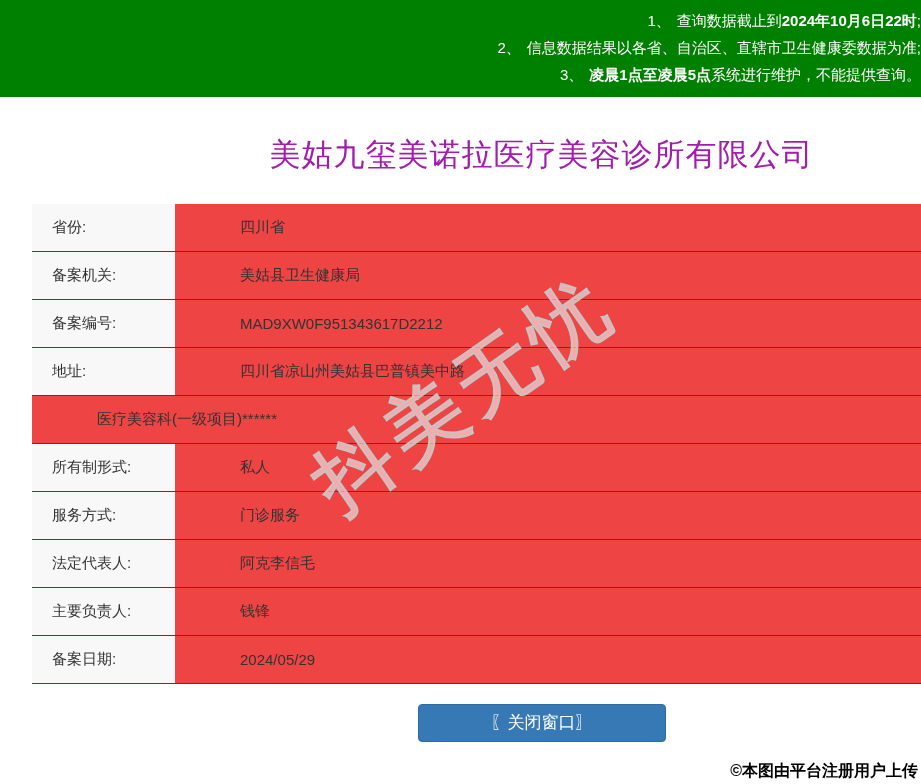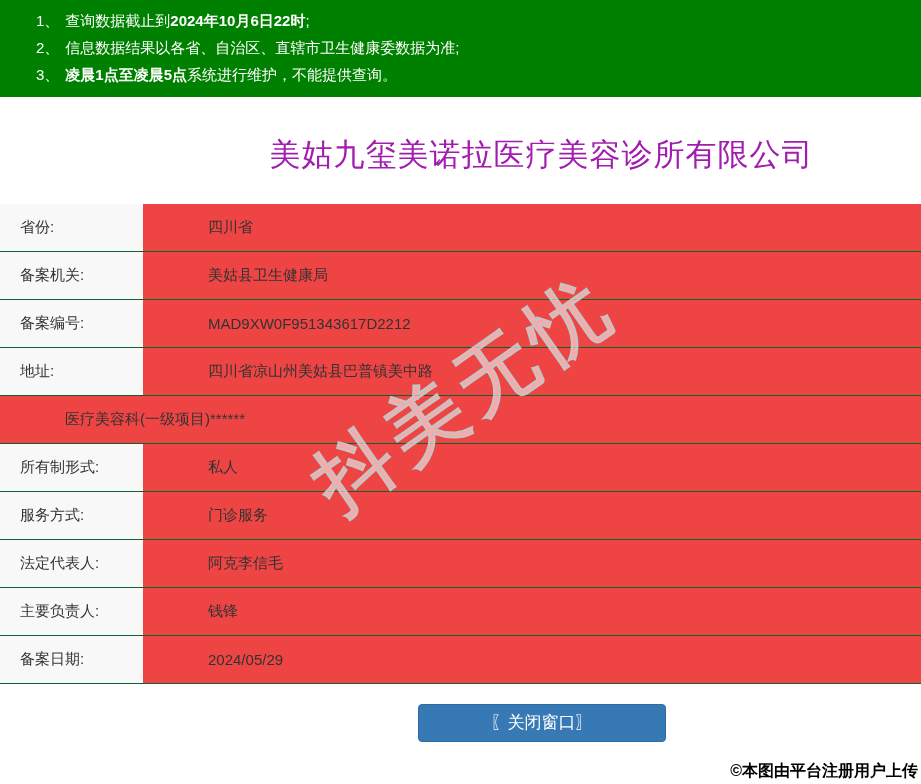--- a/index.html
+++ b/index.html
@@ -14,20 +14,21 @@
   .notice-bar {
     width: 921px; height: 97px;
     background: #008000;
     padding: 7px 0 0 36px;
     color: #ffffff;
   }
   .notice-line {
     font-size: 15px;
     line-height: 27px;
     white-space: nowrap;
+    text-align: right;
   }
   .notice-num { display: inline-block; margin-right: 6px; }
   .notice-bold { font-weight: bold; }
   
   .title-wrap {
     margin-top: 37px;
     text-align: center;
     transform: translateX(81px);
   }
   .page-title {
@@ -39,20 +40,21 @@
   
   .record-table {
     margin-top: 28px;
     width: 921px;
   }
   .record-row {
     display: flex;
     height: 48px;
     border-bottom: 1px solid #0b6332;
     align-items: stretch;
+    margin-left: 32px;
   }
   .cell-label {
     width: 143px;
     background: #f8f8f8;
     color: #333333;
     font-size: 15px;
     display: flex;
     align-items: center;
     padding-left: 20px;
     flex: 0 0 143px;

